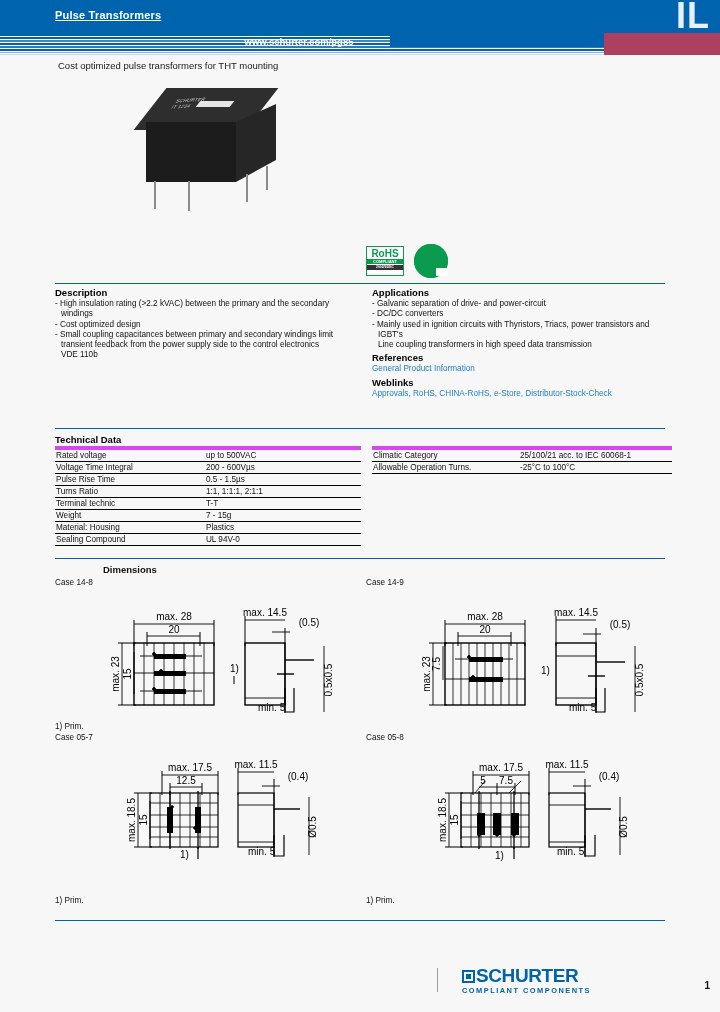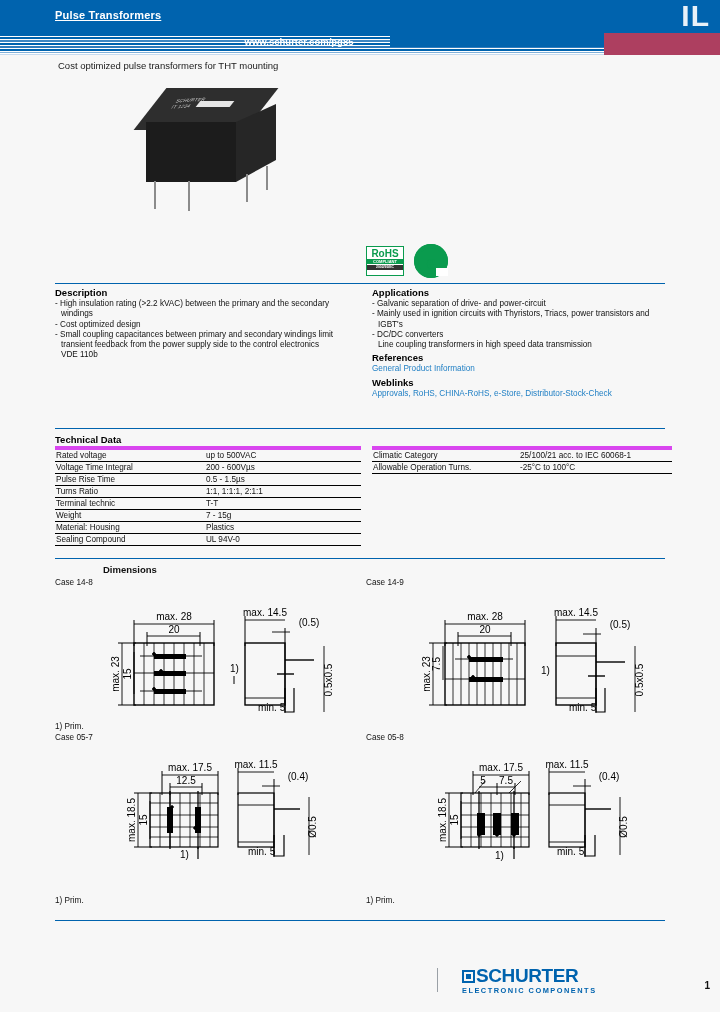--- a/index.html
+++ b/index.html
@@ -14,21 +14,21 @@
 
   
   .hdr { position:absolute; left:0; top:0; width:720px; height:33px; background:#0063ae; }
   .hdr-title {
     position:absolute; left:55px; top:9px;
     color:#ffffff; font-size:11px; font-weight:bold; letter-spacing:.2px;text-decoration:underline;
   }
   .il-block { position:absolute; right:0; top:0; width:58px; height:33px; background:#0063ae; }
   .il-text {
     position:absolute; right:10px; top:1px;
-    color:#e8f1f8; font-size:30px; font-weight:bold; line-height:30px;
+    color:#e8f1f8; font-size:36px; font-weight:bold; line-height:30px;
     letter-spacing:1px;
   }
   .maroon { position:absolute; left:604px; top:33px; width:116px; height:22px; background:#ad3f60; }
 
   
   .stripes { position:absolute; left:0; top:33px; width:604px; height:22px; background:#ffffff; }
   .stripes i { position:absolute; left:0; width:604px; display:block; }
   .url {
     position:absolute; left:0; top:36px; width:604px; text-align:center; padding-right:6px;
     color:#ffffff; font-size:9.5px; font-weight:bold; z-index:5;
@@ -184,22 +184,22 @@
     <p>- Cost optimized design</p>
     <p>- Small coupling capacitances between primary and secondary windings limit transient feedback from the power supply side to the control electronics</p>
   </div>
   <div style="padding-left:6px;">VDE 110b</div>
 </div>
 
 <div class="col-r" style="top:288px;">
   <h2 class="sec">Applications</h2>
   <div class="bullets">
     <p>- Galvanic separation of drive- and power-circuit</p>
+    <p>- DC/DC converters</p>
     <p>- Mainly used in ignition circuits with Thyristors, Triacs, power transistors and IGBT's</p>
-    <p>- DC/DC converters</p>
     <p class="sub">Line coupling transformers in high speed data transmission</p>
   </div>
   <h2 class="sec" style="margin-top:3px;">References</h2>
   <div class="link">General Product Information</div>
   <h2 class="sec" style="margin-top:3px;">Weblinks</h2>
   <div class="link">Approvals, RoHS, CHINA-RoHS, e-Store, Distributor-Stock-Check</div>
 </div>
 
 <div class="td-wrap" style="left:55px; top:434px; width:306px;">
   <h2 class="sec">Technical Data</h2>
@@ -498,15 +498,15 @@
     </g>
   </svg>
 </div>
 <div class="dimcap" style="left:366px; top:896px;">1) Prim.</div>
 
 <div class="foot-rule"></div>
 <div class="emc">EMC Products</div>
 <div class="fsep"></div>
 <div class="slogo">
   <div class="name"><span class="sq"></span><span>SCHURTER</span></div>
-  <div class="sub">ELECTRONIC COMPONENTS</div>
+  <div class="sub">COMPLIANT COMPONENTS</div>
 </div>
 <div class="pageno">1</div>
 
 </body></html>

